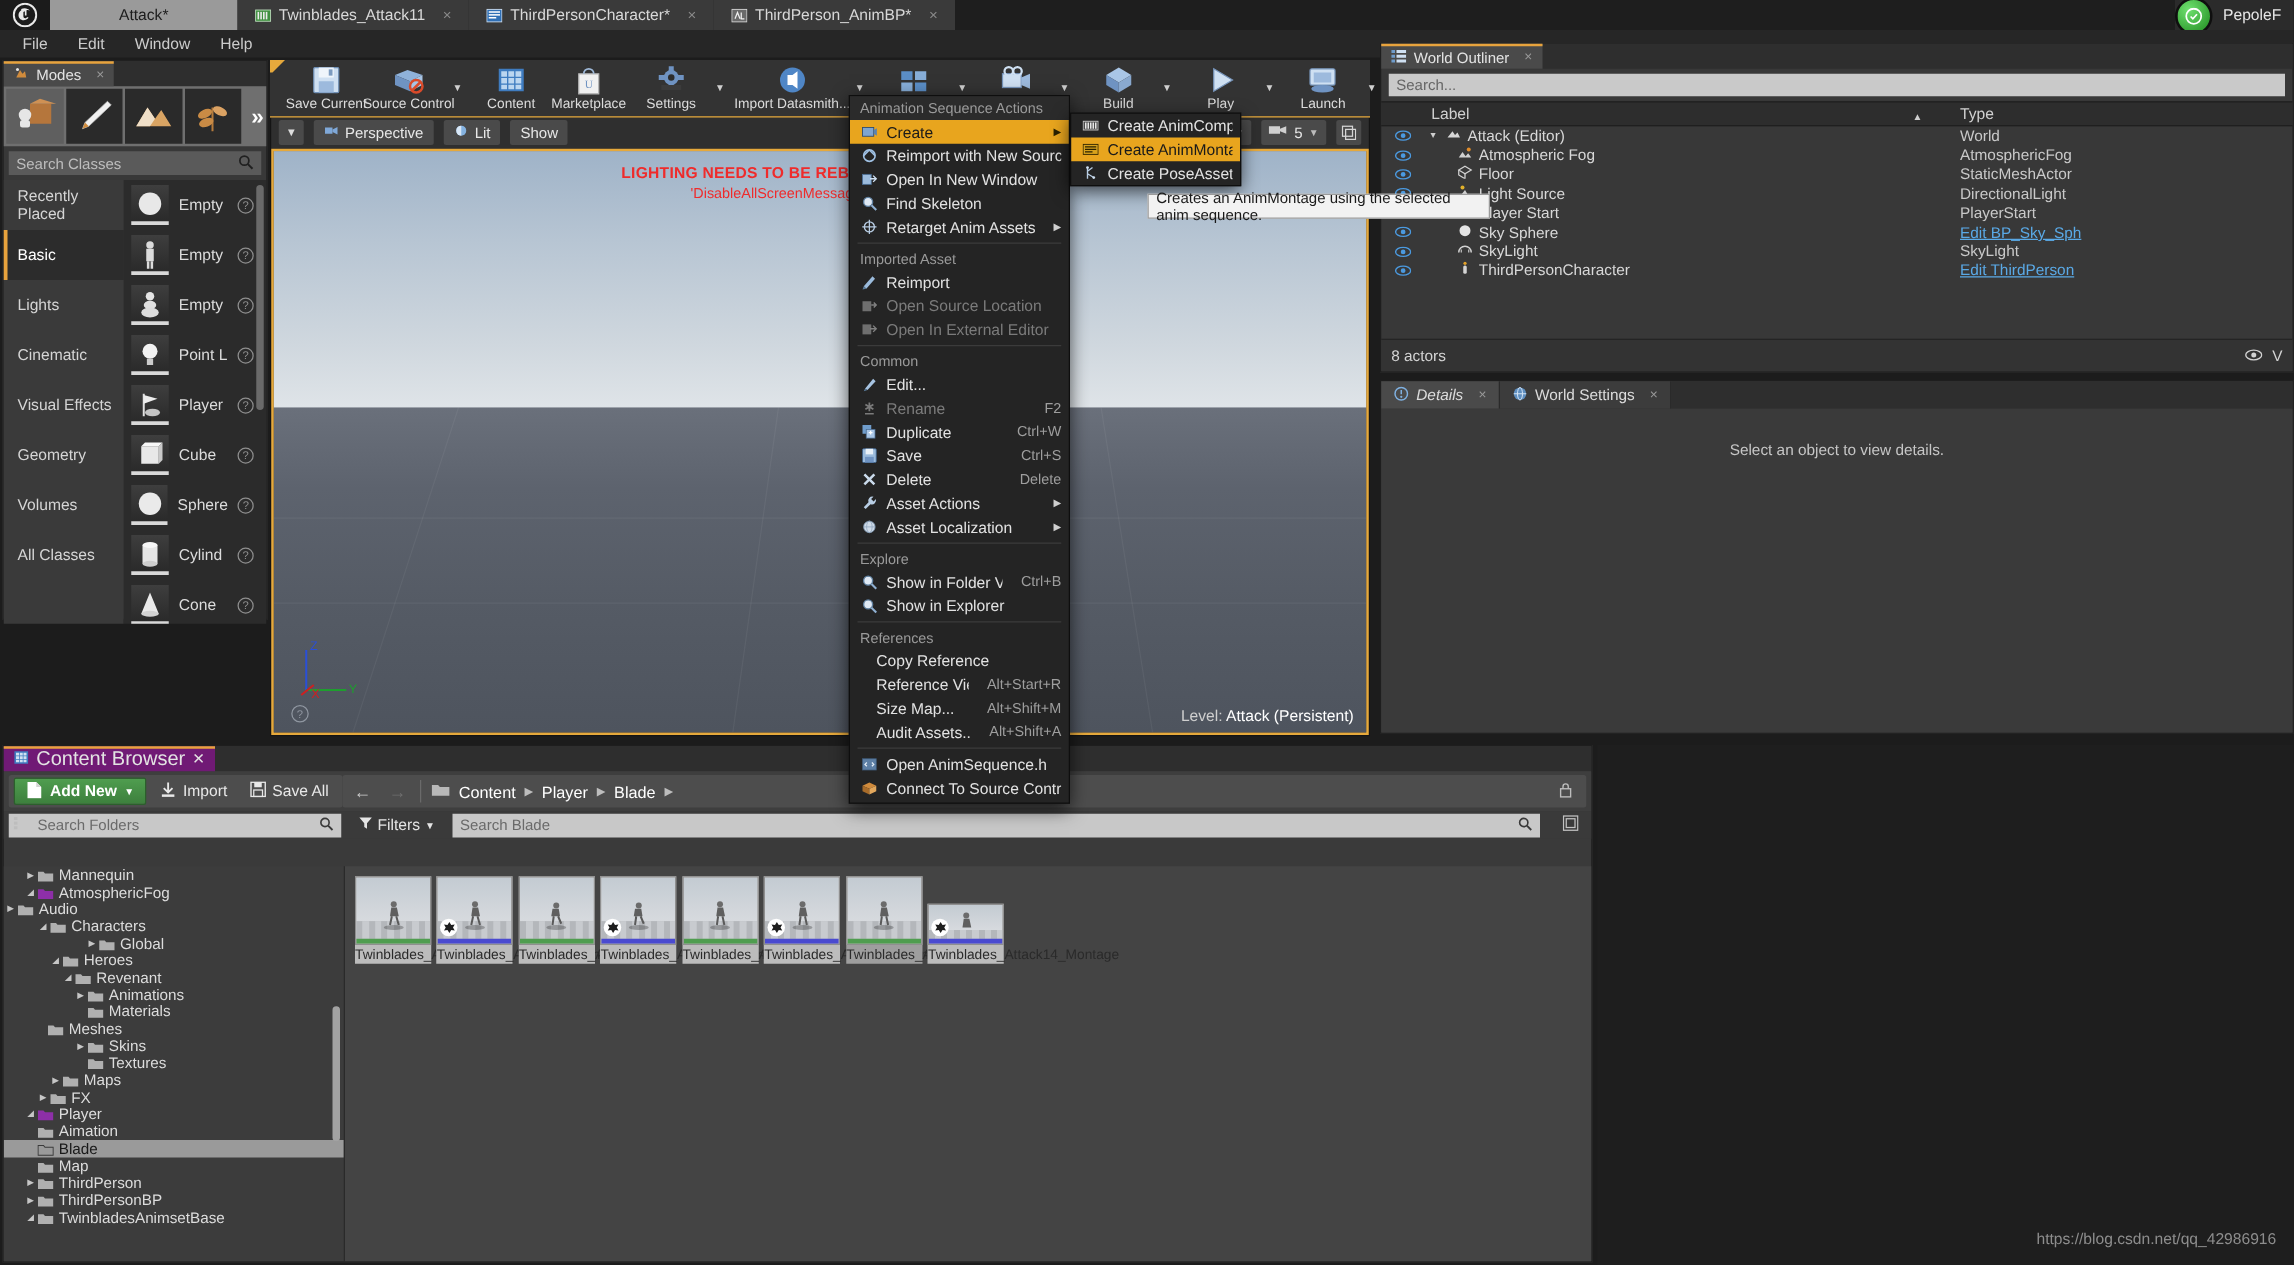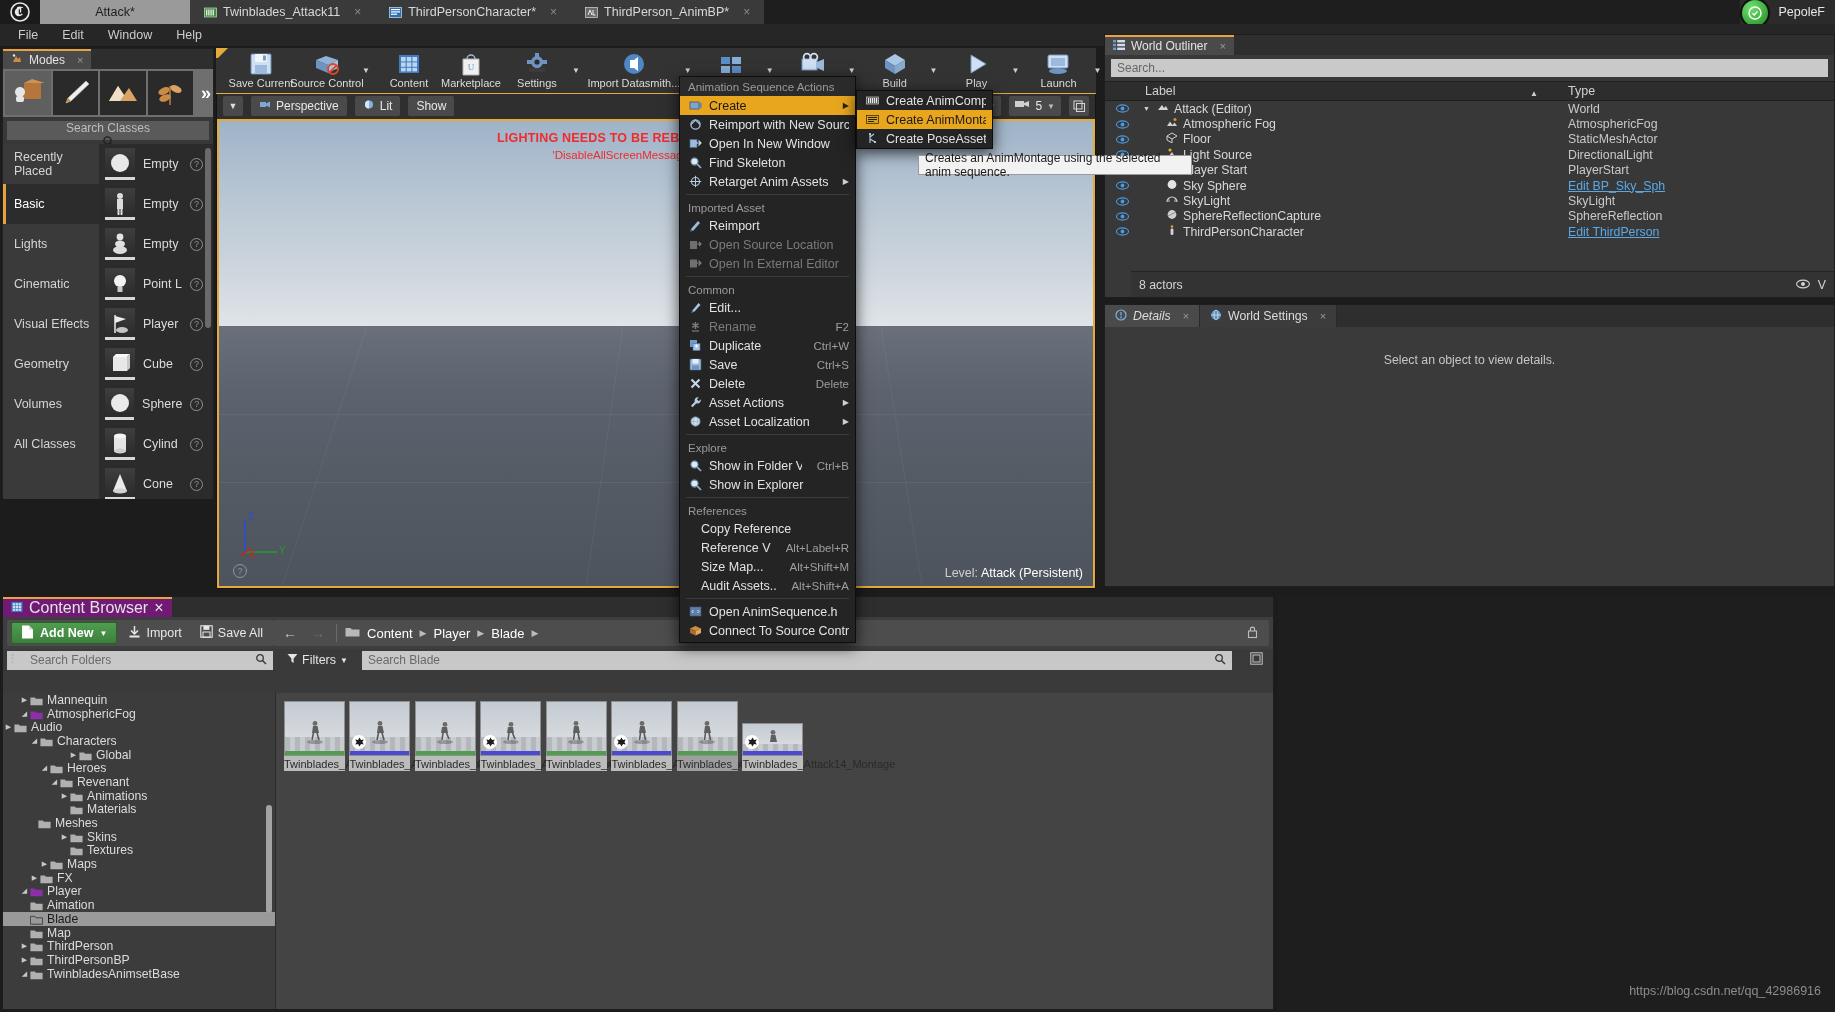--- a/index.html
+++ b/index.html
@@ -66,21 +66,21 @@
   }
   .panel-tab .x{ color:#9a9a9a; font-size:11px; margin-left:6px; }
   .mode-icons{ display:flex; height:48px; background:#6f6f6f; padding:2px; gap:2px; align-items:center;}
   .mode-icon{
     width:46px; height:44px; background:#2a2a2a; display:flex; align-items:center; justify-content:center;
   }
   .mode-icon.sel{ background:#5f5f5f; }
   .mode-more{ color:#fff; font-size:18px; padding-left:6px; font-weight:bold; }
   .search-classes{
     margin:4px; height:19px; background:#5a5a5a; display:flex; align-items:center;
-    padding:0 6px; color:#bdbdbd; font-size:12px; justify-content:space-between;flex-direction:column;
+    padding:0 6px; color:#bdbdbd; font-size:12px; justify-content:space-between;
   }
   .cats-and-items{ display:flex; height:355px; }
   .cats{ width:96px; background:#3a3a3a; }
   .cat{
     height:40px; display:flex; align-items:center; padding-left:8px; font-size:12.5px;
     color:#d5d5d5; border-left:3px solid transparent;
   }
   .cat.sel{ background:#2c2c2c; border-left:3px solid #e8a33d; color:#ffffff; }
   .items{ flex:1; background:#2b2b2b; position:relative; overflow:hidden; }
   .place-item{ height:40px; display:flex; align-items:center; gap:8px; padding-left:6px; }
@@ -225,21 +225,20 @@
   .ol-eye{ width:34px; display:flex; justify-content:center; }
   .ol-name{ flex:1; display:flex; align-items:center; gap:5px; padding-left:4px; }
   .ol-type{ width:270px; color:#c9c9c9; padding-left:4px; white-space:nowrap; overflow:hidden;}
   .ol-type.link{ color:#5aa9e6; text-decoration:underline; }
   .ol-indent{ display:inline-block; width:18px; }
   .ol-tri{ font-size:7px; color:#cfcfcf; width:9px; display:inline-block;}
   .ol-footer{
     position:absolute; left:0; right:0; bottom:0; height:26px; background:#333333;
     display:flex; align-items:center; padding:0 8px; font-size:12.3px; color:#d4d4d4;
     border-top:1px solid #242424;
-    margin-left:26px;
   }
   .ol-footer .right{ margin-left:auto; display:flex; gap:8px; align-items:center; }
 
   
   .details{
     position:absolute; left:1104px; top:304px; width:731px; height:283px;
     background:#383838; border:1px solid #1e1e1e;
   }
   .det-tabs{ height:22px; background:#2e2e2e; display:flex; }
   .det-tab{
@@ -985,21 +984,21 @@
       <span class="ctx-lab">Show in Explorer</span>
     </div>
 
     <div class="ctx-div"></div>
     <div class="ctx-sec">References</div>
     <div class="ctx-item plain">
       <span class="ctx-lab">Copy Reference</span>
     </div>
     <div class="ctx-item plain">
       <span class="ctx-lab">Reference Viewer...</span>
-      <span class="ctx-key">Alt+Label+R</span>
+      <span class="ctx-key">Alt+Start+R</span>
     </div>
     <div class="ctx-item plain">
       <span class="ctx-lab">Size Map...</span>
       <span class="ctx-key">Alt+Shift+M</span>
     </div>
     <div class="ctx-item plain">
       <span class="ctx-lab">Audit Assets...</span>
       <span class="ctx-key">Alt+Shift+A</span>
     </div>
 
@@ -1210,37 +1209,20 @@
         <span class="ol-name">
           <span class="ol-indent"></span>
           <span><svg width="12" height="11" viewBox="0 0 12 11">
                 <path d="M1 8 a5 5 0 0110 0" fill="none" stroke="#d2d2d2" stroke-width="1.2"></path>
                 <line x1="3" y1="8" x2="3" y2="5.5" stroke="#d2d2d2" stroke-width="0.9"></line>
                 <line x1="9" y1="8" x2="9" y2="5.5" stroke="#d2d2d2" stroke-width="0.9"></line>
               </svg></span>
           <span>SkyLight</span>
         </span>
         <span class="ol-type">SkyLight</span>
-      </div>
-      <div class="ol-row">
-        <span class="ol-eye">
-            <svg width="13" height="9" viewBox="0 0 13 9">
-              <ellipse cx="6.5" cy="4.5" rx="6" ry="3.6" fill="none" stroke="#4b9ae0" stroke-width="1.1"></ellipse>
-              <circle cx="6.5" cy="4.5" r="1.9" fill="#4b9ae0"></circle>
-            </svg>
-          </span>
-        <span class="ol-name">
-          <span class="ol-indent"></span>
-          <span><svg width="12" height="11" viewBox="0 0 12 11">
-                <circle cx="6" cy="5.5" r="4.4" fill="#cfcfcf"></circle>
-                <path d="M2 7 L10 3" stroke="#8f8f8f" stroke-width="1"></path>
-              </svg></span>
-          <span>SphereReflectionCapture</span>
-        </span>
-        <span class="ol-type">SphereReflection</span>
       </div>
       <div class="ol-row">
         <span class="ol-eye">
             <svg width="13" height="9" viewBox="0 0 13 9">
               <ellipse cx="6.5" cy="4.5" rx="6" ry="3.6" fill="none" stroke="#4b9ae0" stroke-width="1.1"></ellipse>
               <circle cx="6.5" cy="4.5" r="1.9" fill="#4b9ae0"></circle>
             </svg>
           </span>
         <span class="ol-name">
           <span class="ol-indent"></span>

